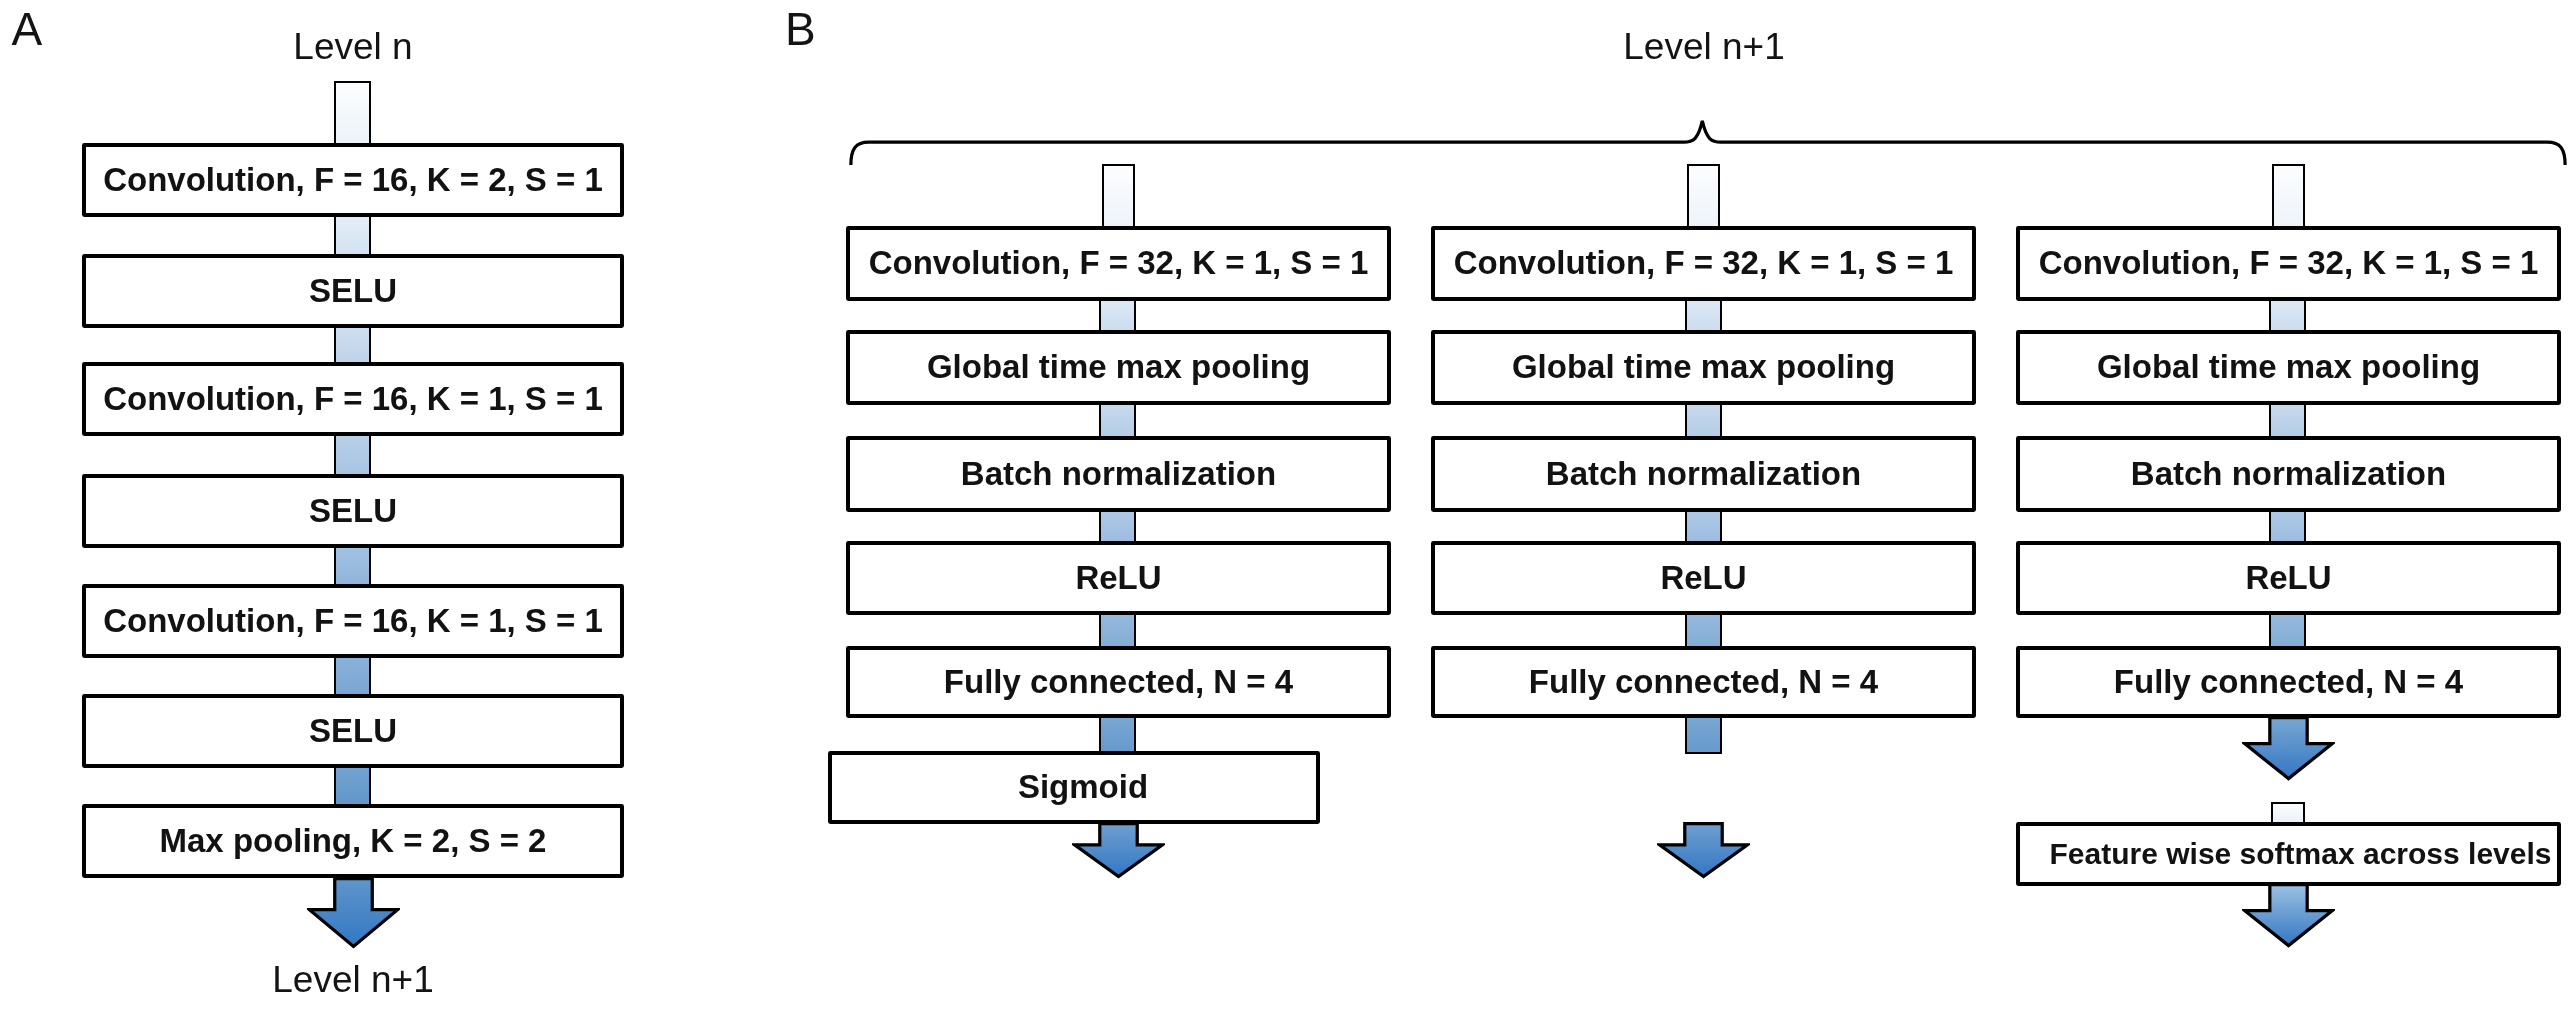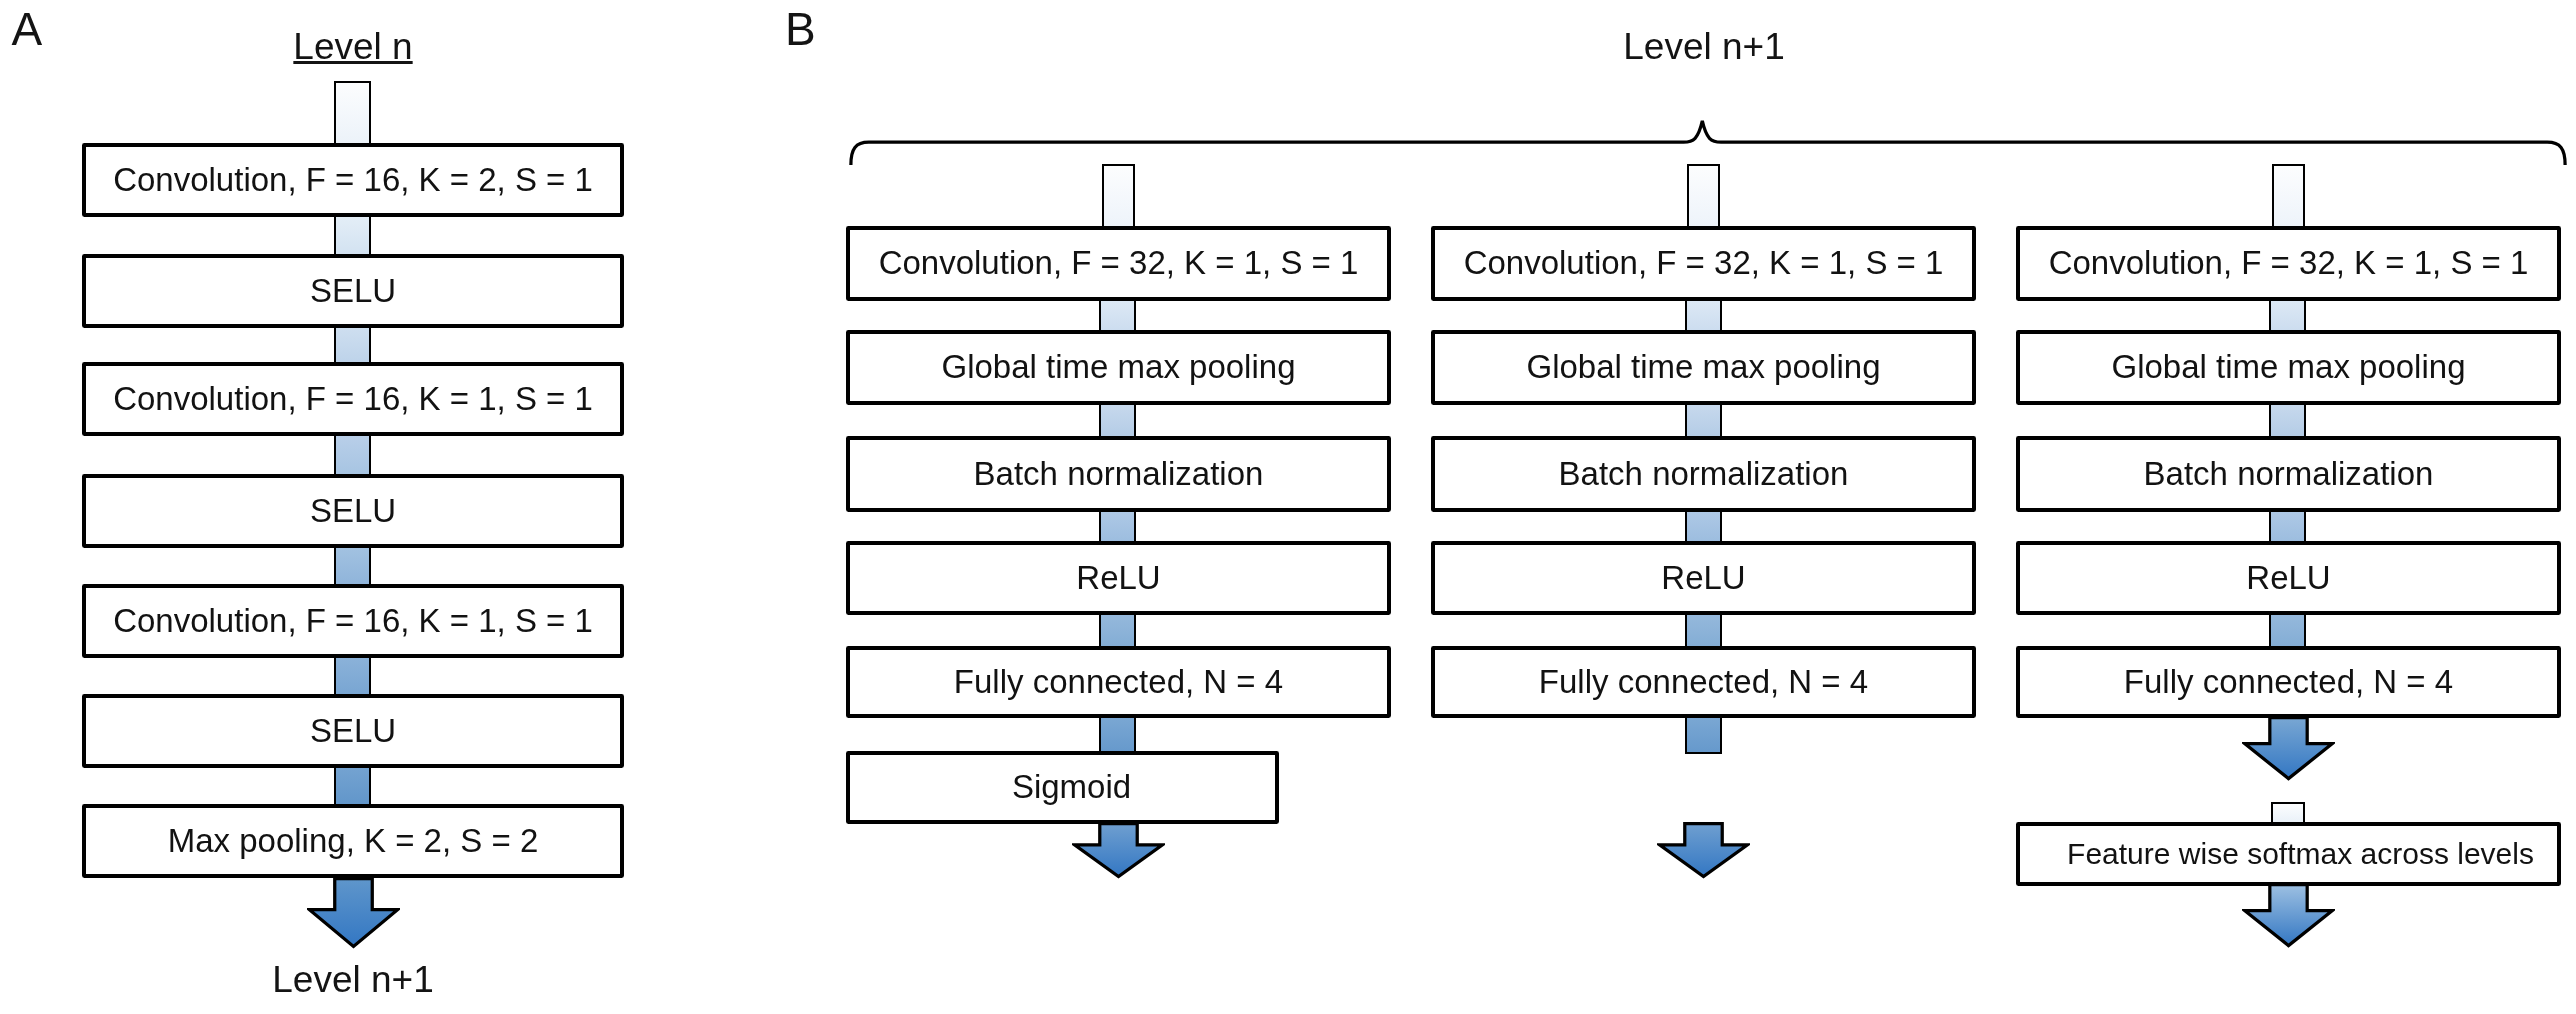--- a/index.html
+++ b/index.html
@@ -2,35 +2,35 @@
 <html style="font-size:13px"><head>
 <meta charset="utf-8">
 <style>
   html,body{margin:0;padding:0;background:#ffffff;}
   #stage{position:relative;width:2576px;height:1015px;background:#ffffff;overflow:hidden;
          font-family:"Liberation Sans", sans-serif;color:#111;}
   .panel-label{position:absolute;font-size:46px;font-weight:500;color:#141414;z-index:3;}
   .flow-title{position:absolute;text-align:center;font-size:37px;color:#141414;z-index:3;}
   .fbox{position:absolute;box-sizing:border-box;background:#ffffff;border:4.1px solid #000;
         border-radius:2.4px;display:flex;align-items:center;justify-content:center;
-        font-size:33px;line-height:1.05;color:#121212;z-index:2;white-space:nowrap;}
+        font-size:33px;line-height:1.05;color:#121212;z-index:2;white-space:nowrap;font-weight:bold;}
   .abox{left:82px;width:542px;height:74px;}
   .conn{position:absolute;box-sizing:border-box;border:2.4px solid #000;z-index:1;}
   .aconn{left:334px;width:37px;}
   .arrow-svg{position:absolute;z-index:2;}
   .brace-svg{position:absolute;z-index:1;}
   .small-text{font-size:30px;}
 </style>
 </head>
 <body>
 
 <div id="stage">
 
   <div class="panel-label" style="left:11.4px;top:1.6px;">A</div>
-  <div class="flow-title" style="left:82px;top:26px;width:542px;text-decoration:underline;">Level n</div>
+  <div class="flow-title" style="left:82px;top:26px;width:542px;">Level n</div>
 
   <div class="conn aconn" style="top:81px;height:67px;background:linear-gradient(#fcfdfe,#ebf2f9);"></div>
 
   <div class="fbox abox" style="top:143px;">Convolution, F = 16, K = 2, S = 1</div>
   <div class="conn aconn" style="top:214px;height:43px;background:linear-gradient(#e4eef7,#d2e2f1);"></div>
 
   <div class="fbox abox" style="top:254px;">SELU</div>
   <div class="conn aconn" style="top:324px;height:41px;background:linear-gradient(#cfdff0,#bdd3ea);"></div>
 
   <div class="fbox abox" style="top:362px;">Convolution, F = 16, K = 1, S = 1</div>
@@ -70,21 +70,21 @@
   <div class="fbox" style="left:846px;top:226px;width:545px;height:75px;">Convolution, F = 32, K = 1, S = 1</div>
   <div class="conn" style="left:1099px;top:298px;width:37px;height:36px;background:linear-gradient(#dde9f5,#cbdcef);"></div>
   <div class="fbox" style="left:846px;top:330px;width:545px;height:75px;">Global time max pooling</div>
   <div class="conn" style="left:1099px;top:402px;width:37px;height:37px;background:linear-gradient(#c7d9ed,#b4cce6);"></div>
   <div class="fbox" style="left:846px;top:436px;width:545px;height:76px;">Batch normalization</div>
   <div class="conn" style="left:1099px;top:508px;width:37px;height:36px;background:linear-gradient(#afc9e6,#9cbddf);"></div>
   <div class="fbox" style="left:846px;top:541px;width:545px;height:74px;">ReLU</div>
   <div class="conn" style="left:1099px;top:611px;width:37px;height:38px;background:linear-gradient(#96b9dc,#83add5);"></div>
   <div class="fbox" style="left:846px;top:646px;width:545px;height:72px;">Fully connected, N = 4</div>
   <div class="conn" style="left:1099px;top:716px;width:37px;height:38px;background:linear-gradient(#7aa7d3,#6699cc);"></div>
-  <div class="fbox" style="left:846px;top:751px;width:433px;height:73px;padding-left:18px;">Sigmoid</div>
+  <div class="fbox" style="left:828px;top:751px;width:492px;height:73px;padding-left:18px;">Sigmoid</div>
   <svg class="arrow-svg" style="left:1072px;top:822px;" width="93" height="57" viewBox="0 0 114 70">
     <defs>
         <linearGradient id="gB1" x1="0" y1="0" x2="0" y2="1">
       <stop offset="0" stop-color="#6f9fd0"></stop>
           <stop offset="1" stop-color="#3377c3"></stop>
     </linearGradient>
       </defs>
     <polygon points="34,2 80,2 80,28 111,28 57,67 3,28 34,28" fill="url(#gB1)" stroke="#000" stroke-width="4"></polygon>
   </svg>
 

